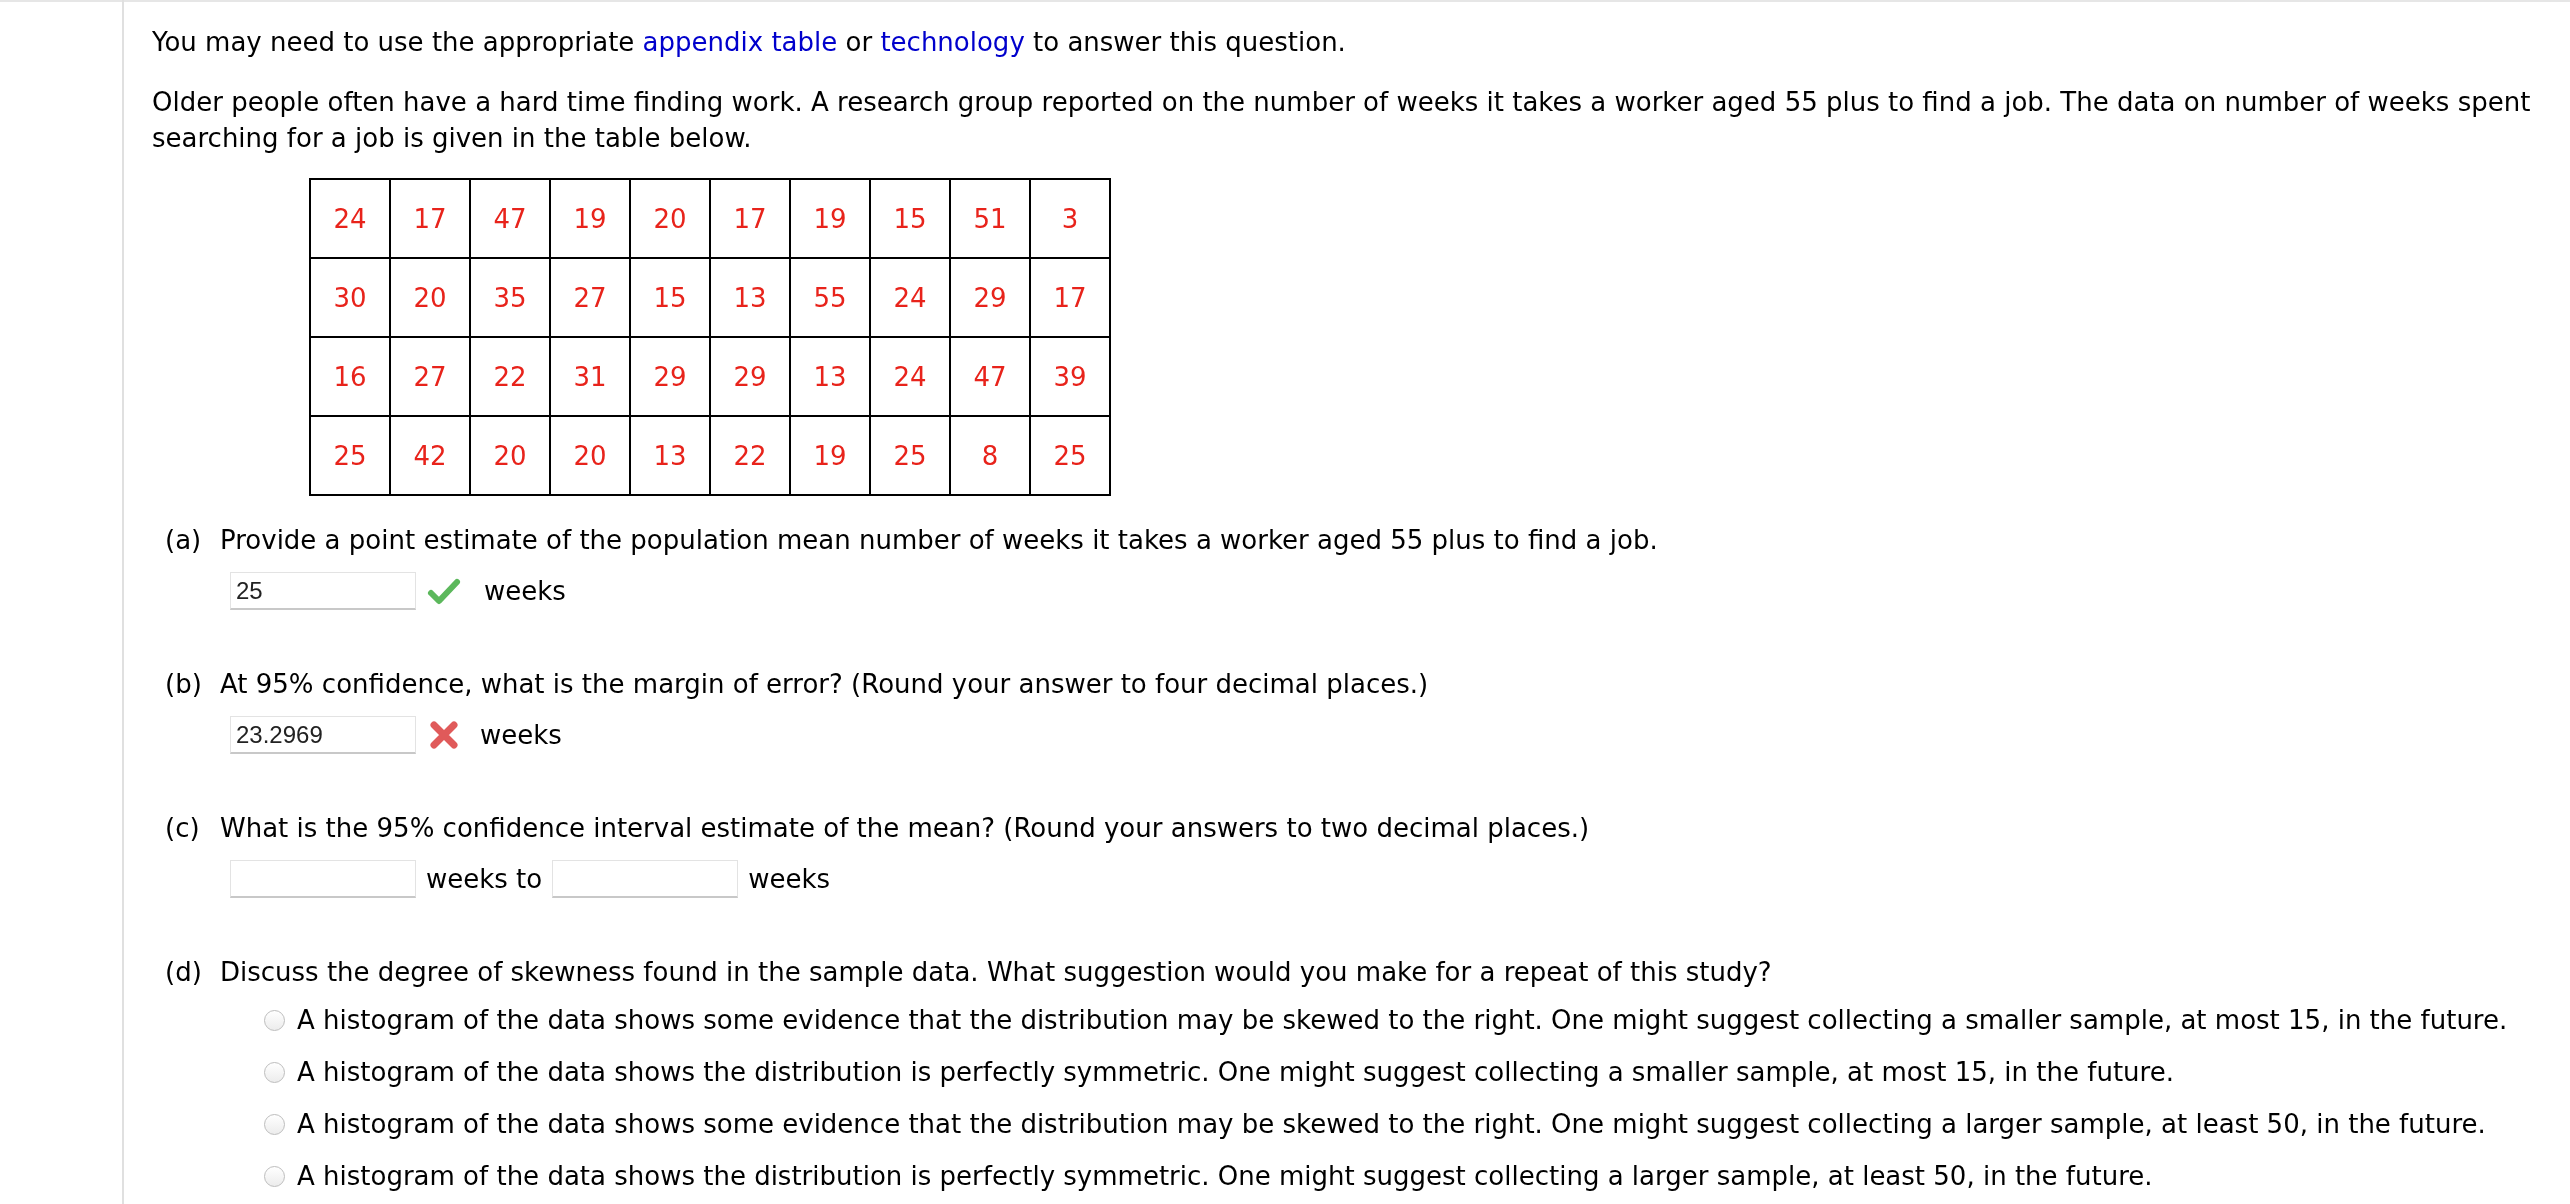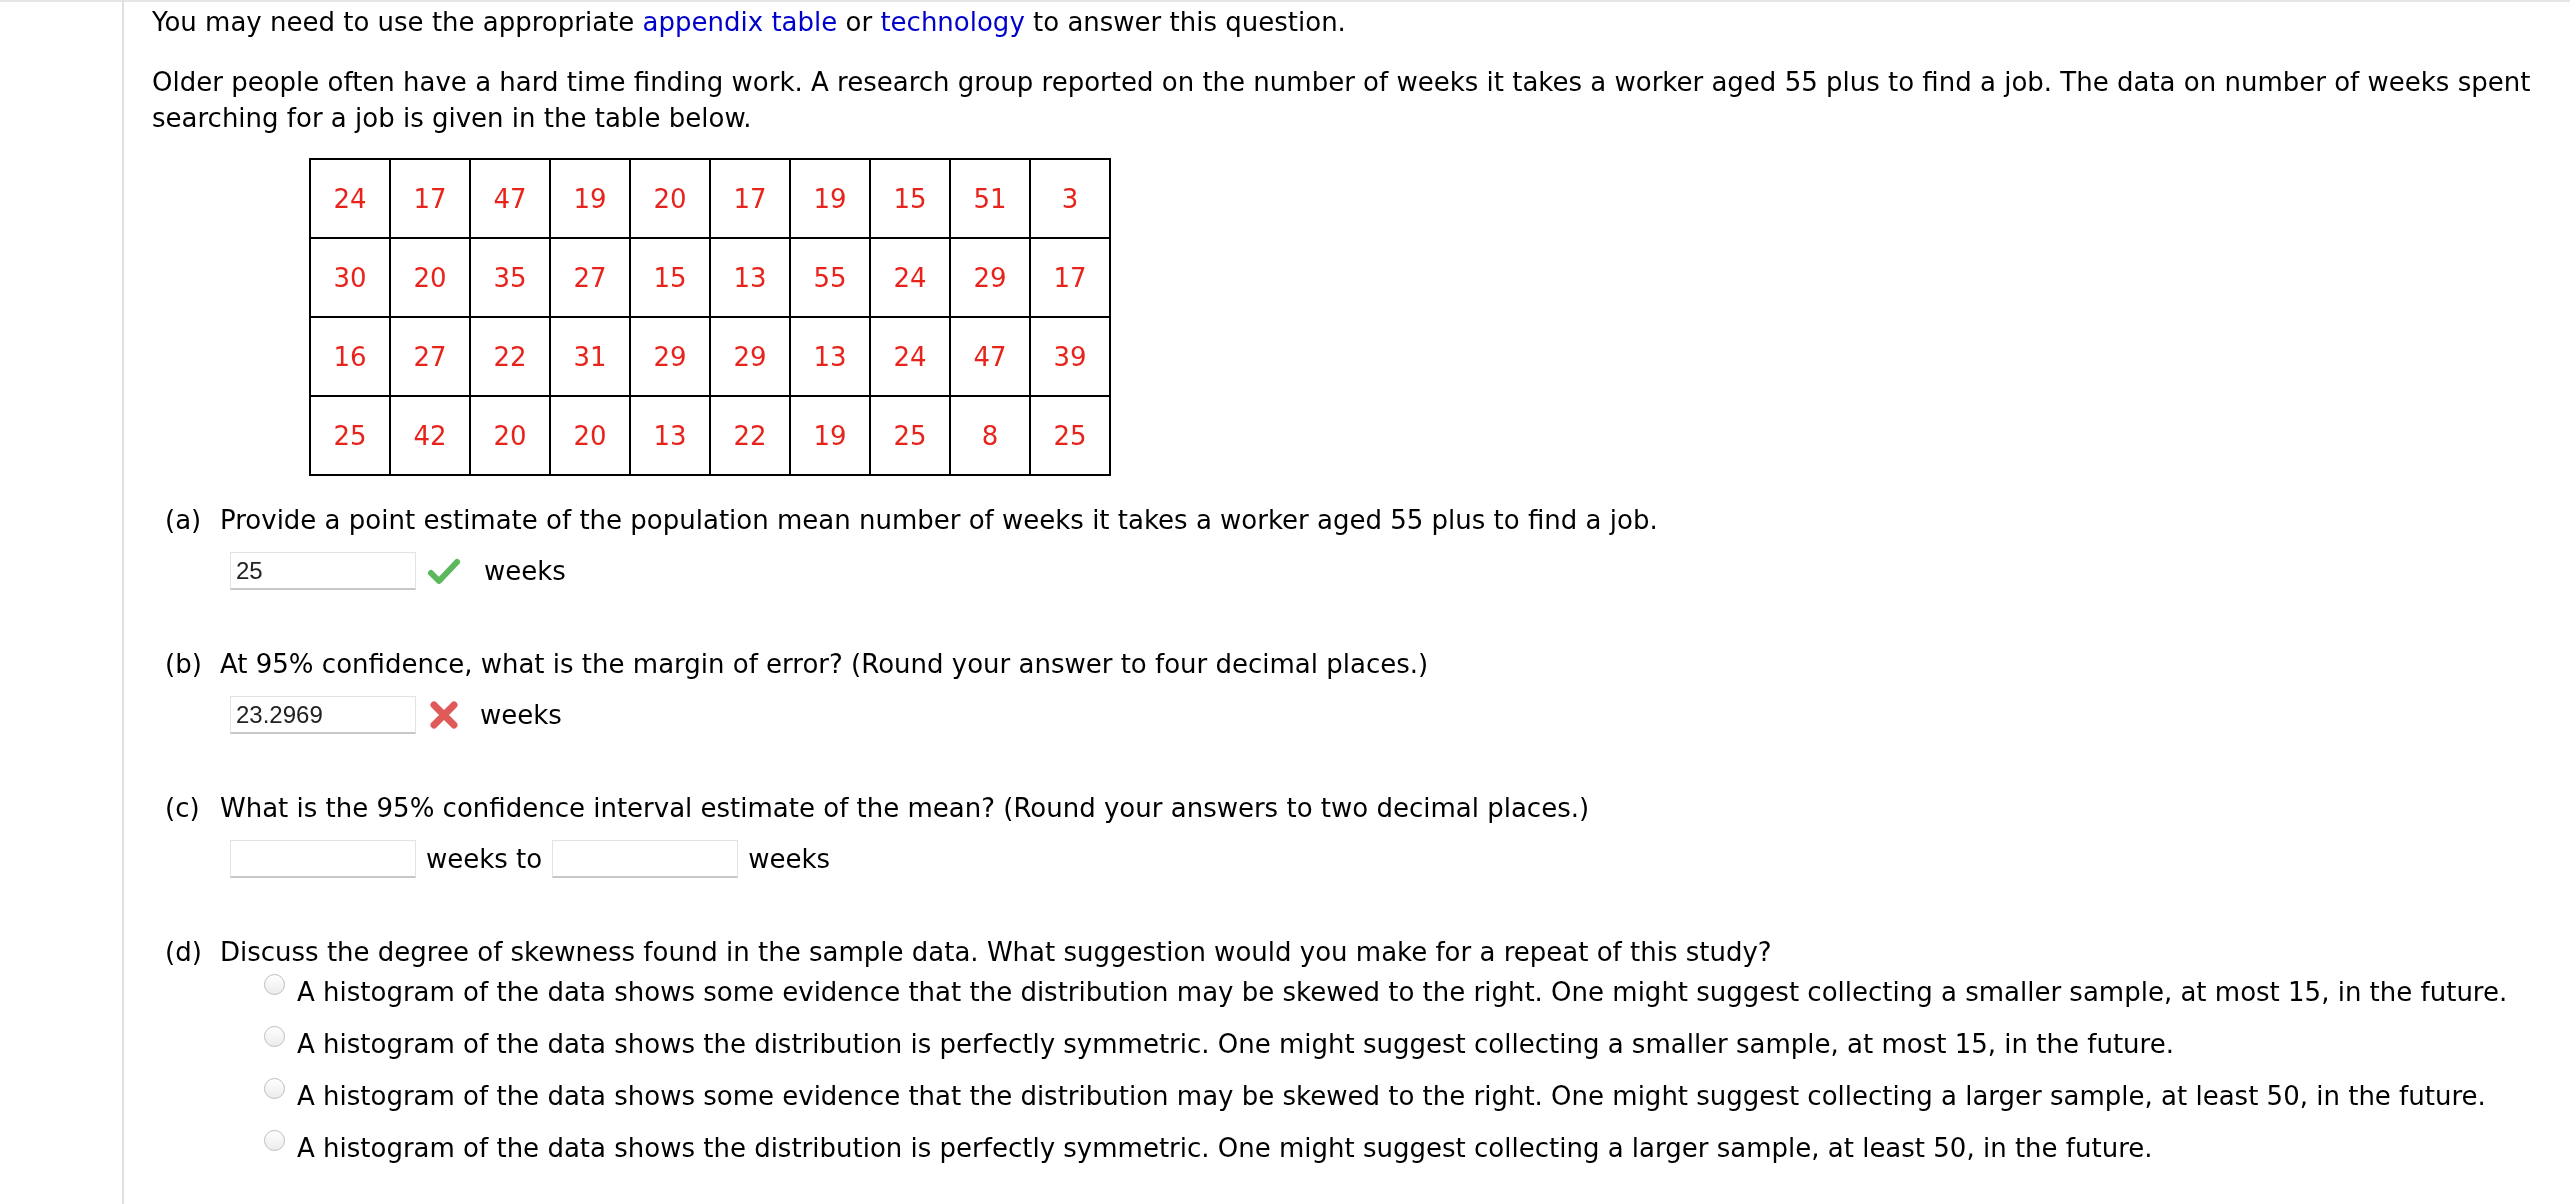--- a/index.html
+++ b/index.html
@@ -1,38 +1,38 @@
 <!DOCTYPE html>
 <html><head>
 <meta charset="utf-8">
 <style>
   html, body { margin:0; padding:0; background:#fff; }
   body { width:2570px; height:1204px; position:relative; overflow:hidden;
          font-family:"DejaVu Sans", sans-serif; color:#000; }
   .topline { position:absolute; left:0; right:0; top:0; height:2px; background:#e6e6e6; }
   .leftrule { position:absolute; left:122px; top:0; bottom:0; width:2px; background:#e0e0e0; }
-  .content { position:absolute; left:152px; top:4px; width:2400px; font-size:26px; line-height:36px; }
+  .content { position:absolute; left:152px; top:24px; width:2400px; font-size:26px; line-height:36px; }
   p { margin:0; }
   a.link { color:#0000cc; text-decoration:none; }
   .intro2 { margin-top:24px; }
   table.data { border-collapse:collapse; margin-left:157px; margin-top:22px; }
   table.data td { border:2px solid #000; width:70px; height:69px; text-align:center;
                   color:#e8231b; font-size:26px; padding:4px; }
   .part { position:relative; margin-top:24px; }
   .plabel { position:absolute; left:13px; width:60px; }
   .ptext { margin-left:68px; }
   .ansrow { margin-left:78px; margin-top:12px; display:flex; align-items:center; height:42px; }
   .inp { width:186px; height:38px; border:1px solid #e3e3e3; border-bottom:2px solid #c8c8c8;
          font-family:"Liberation Sans", sans-serif; font-size:24px; padding:0 5px;
          box-sizing:border-box; line-height:38px; background:#fff; color:#222; }
   .mark { width:36px; height:36px; margin-left:10px; margin-right:22px; display:inline-block; }
   .unit { font-size:26px; }
   .unitmid { margin:0 10px; }
   .options { margin-left:112px; margin-top:4px; }
-  .opt { display:flex; align-items:flex-start; height:52px; font-size:26px; }
+  .opt { display:flex; align-items:center; height:52px; font-size:26px; }
   .radio { width:21px; height:21px; border-radius:50%; border:1px solid #bdbdbd;
            background:linear-gradient(#fff,#ececec); margin-right:12px; box-sizing:border-box; }
 </style>
 </head>
 <body>
 
 <div class="topline"></div>
 <div class="leftrule"></div>
 
 <div class="content">

